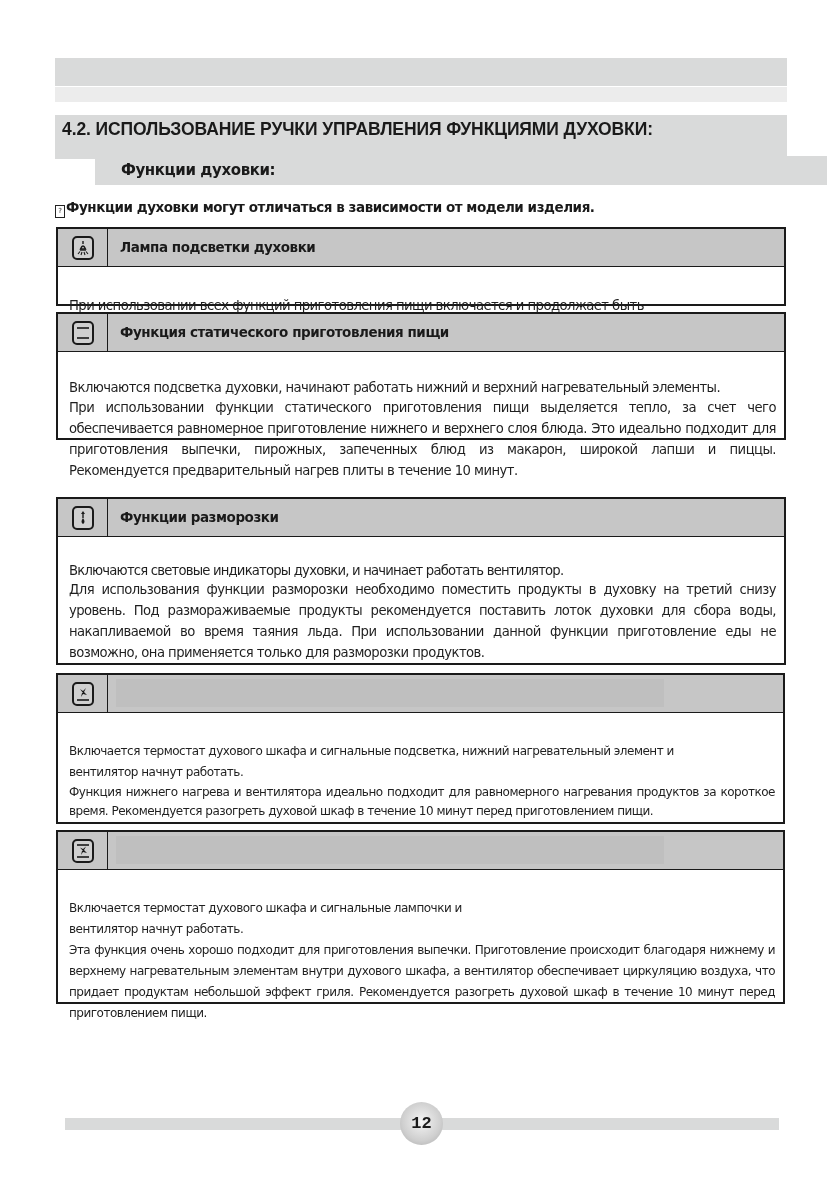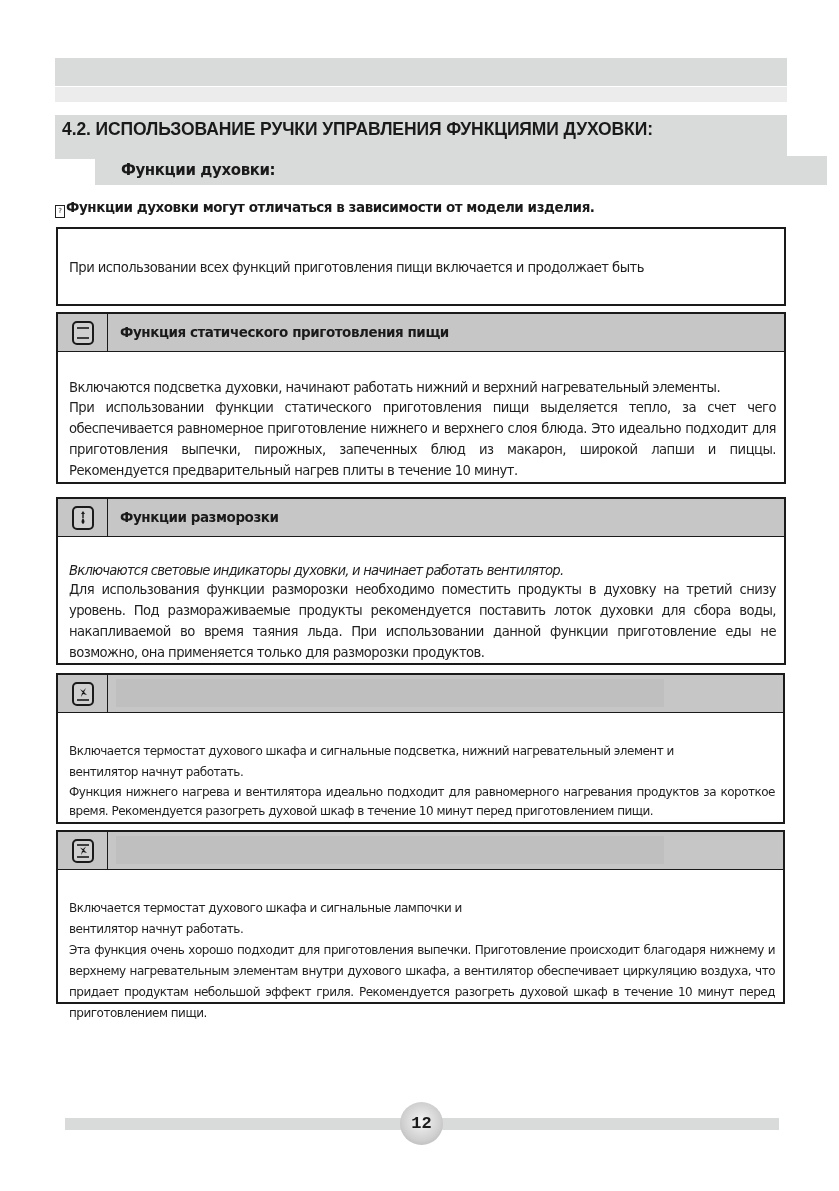--- a/index.html
+++ b/index.html
@@ -77,26 +77,38 @@
 
 <div class="strip strip-top"></div>
 <div class="strip strip-top2"></div>
 
 <div class="strip heading-strip">4.2. ИСПОЛЬЗОВАНИЕ РУЧКИ УПРАВЛЕНИЯ ФУНКЦИЯМИ ДУХОВКИ:</div>
 <div class="strip sub-strip">Функции духовки:</div>
 
 <div class="note"><span class="mark">?</span><span>Функции духовки могут отличаться в зависимости от модели изделия.</span></div>
 
 <div class="fbox" style="top:227px; height:79px;">
+  <div class="fhead">
+    <div class="ficon-cell">
+      <div class="ficon">
+        <svg width="18" height="20" viewBox="0 0 18 20">
+          <path d="M9 3 L9 6 M6.5 11 Q9 5 11.5 11 Z" stroke="#1a1a1a" stroke-width="1.4" fill="none"></path>
+          <line x1="6" y1="12" x2="12" y2="12" stroke="#1a1a1a" stroke-width="1.4"></line>
+          <path d="M4 16 L6 13.5 M7 17 L8 14 M11 17 L10 14 M14 16 L12 13.5" stroke="#1a1a1a" stroke-width="1.1"></path>
+        </svg>
+      </div>
+    </div>
+    <div class="ftitle">Лампа подсветки духовки</div>
+  </div>
   <div class="fbody" style="padding-top:8px;">
     <p>При использовании всех функций приготовления пищи включается и продолжает быть</p>
   </div>
 </div>
 
-<div class="fbox" style="top:312px; height:172px;">
+<div class="fbox" style="top:312px; height:128px;">
   <div class="fhead">
     <div class="ficon-cell">
       <div class="ficon" style="background:#d0d0d0;">
         <svg width="18" height="20" viewBox="0 0 18 20">
           <line x1="3" y1="5" x2="15" y2="5" stroke="#1a1a1a" stroke-width="1.6"></line>
           <line x1="3" y1="15" x2="15" y2="15" stroke="#1a1a1a" stroke-width="1.6"></line>
         </svg>
       </div>
     </div>
     <div class="ftitle">Функция статического приготовления пищи</div>
@@ -114,21 +126,21 @@
         <svg width="18" height="20" viewBox="0 0 18 20">
           <path d="M9 3 L7 6 L11 6 Z" fill="#1a1a1a"></path>
           <line x1="9" y1="6" x2="9" y2="10" stroke="#1a1a1a" stroke-width="1.4"></line>
           <path d="M9 10 Q6 14 9 16 Q12 14 9 10 Z" fill="#1a1a1a"></path>
         </svg>
       </div>
     </div>
     <div class="ftitle">Функции разморозки</div>
   </div>
   <div class="fbody">
-    <p style="line-height:16px; letter-spacing:-0.8px;font-style:italic;">Включаются световые индикаторы духовки, и начинает работать вентилятор.</p>
+    <p style="line-height:16px; letter-spacing:-0.8px;">Включаются световые индикаторы духовки, и начинает работать вентилятор.</p>
     <p>Для использования функции разморозки необходимо поместить продукты в духовку на третий снизу уровень. Под размораживаемые продукты рекомендуется поставить лоток духовки для сбора воды, накапливаемой во время таяния льда. При использовании данной функции приготовление еды не возможно, она применяется только для разморозки продуктов.</p>
   </div>
 </div>
 
 <div class="fbox" style="top:673px; width:729px; height:151px;">
   <div class="fhead">
     <div class="ficon-cell">
       <div class="ficon">
         <svg width="18" height="20" viewBox="0 0 18 20">
           <path d="M9 9 L6 5 L9 7 L12 4 L10 8 L13 11 L9 10 L7 13 L8 9 Z" fill="#1a1a1a"></path>

